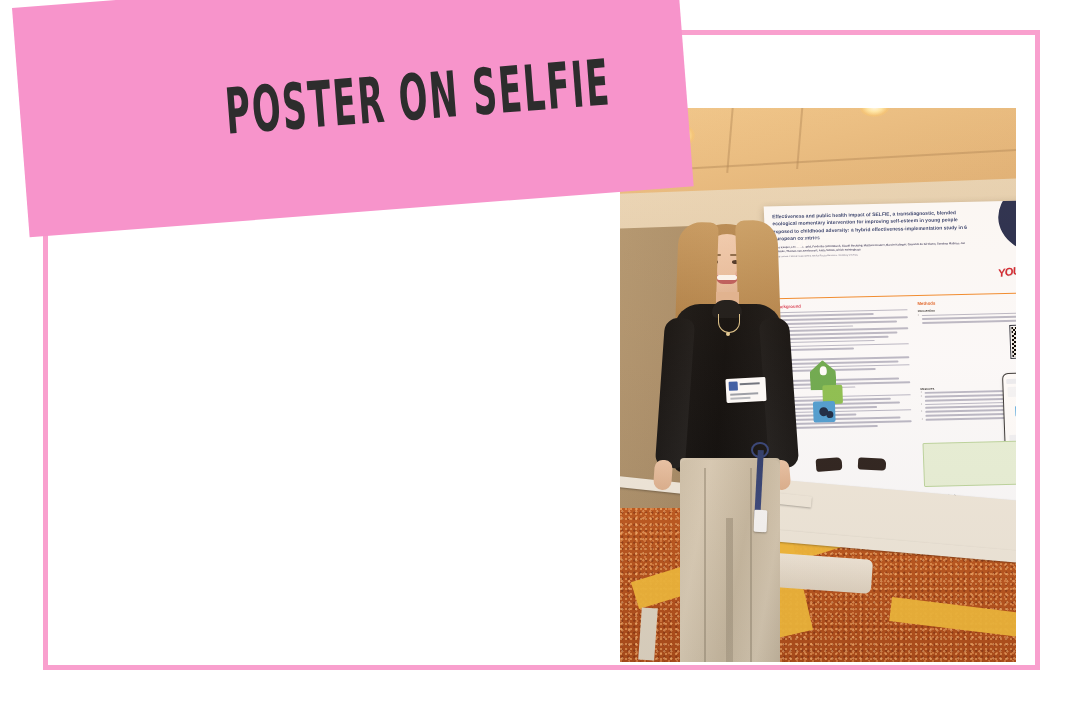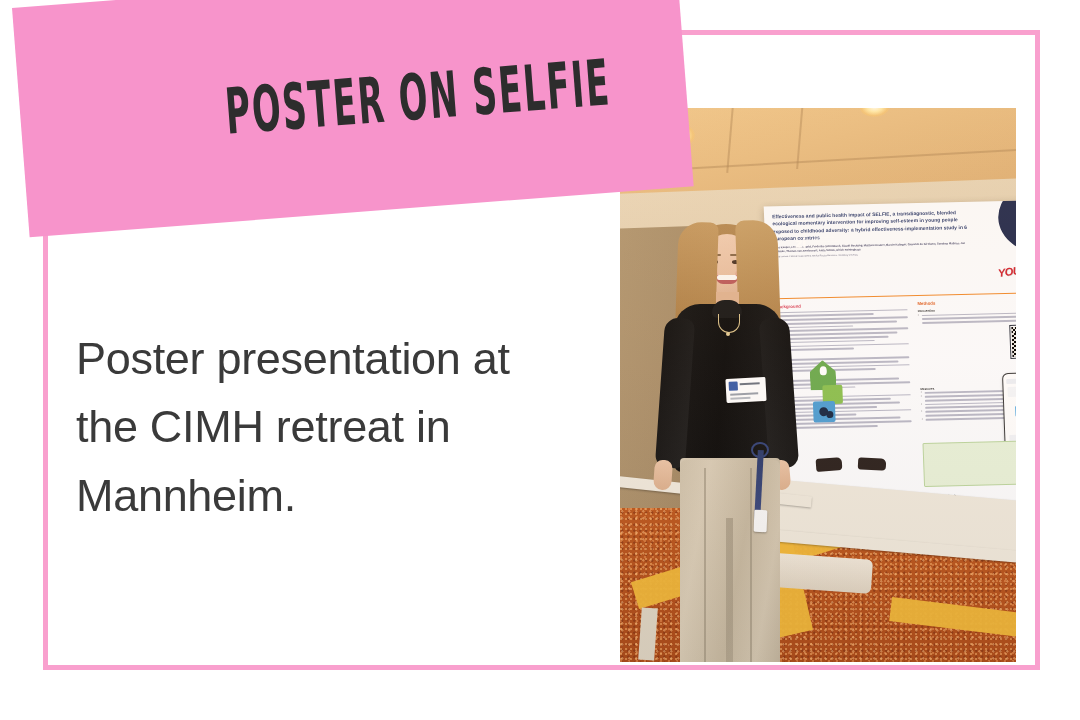--- a/index.html
+++ b/index.html
@@ -586,15 +586,14 @@
       <div class="lanyard-card"></div>
     </div>
 
     <div class="photo-grade"></div>
   </div>
 
   <div id="banner">
     <span id="banner-text">POSTER ON SELFIE</span>
   </div>
 
-  <div id="body-copy">Poster presentation at the CIMH retreat in Mannheim.</div>
 
 </div>
 
 </body></html>

